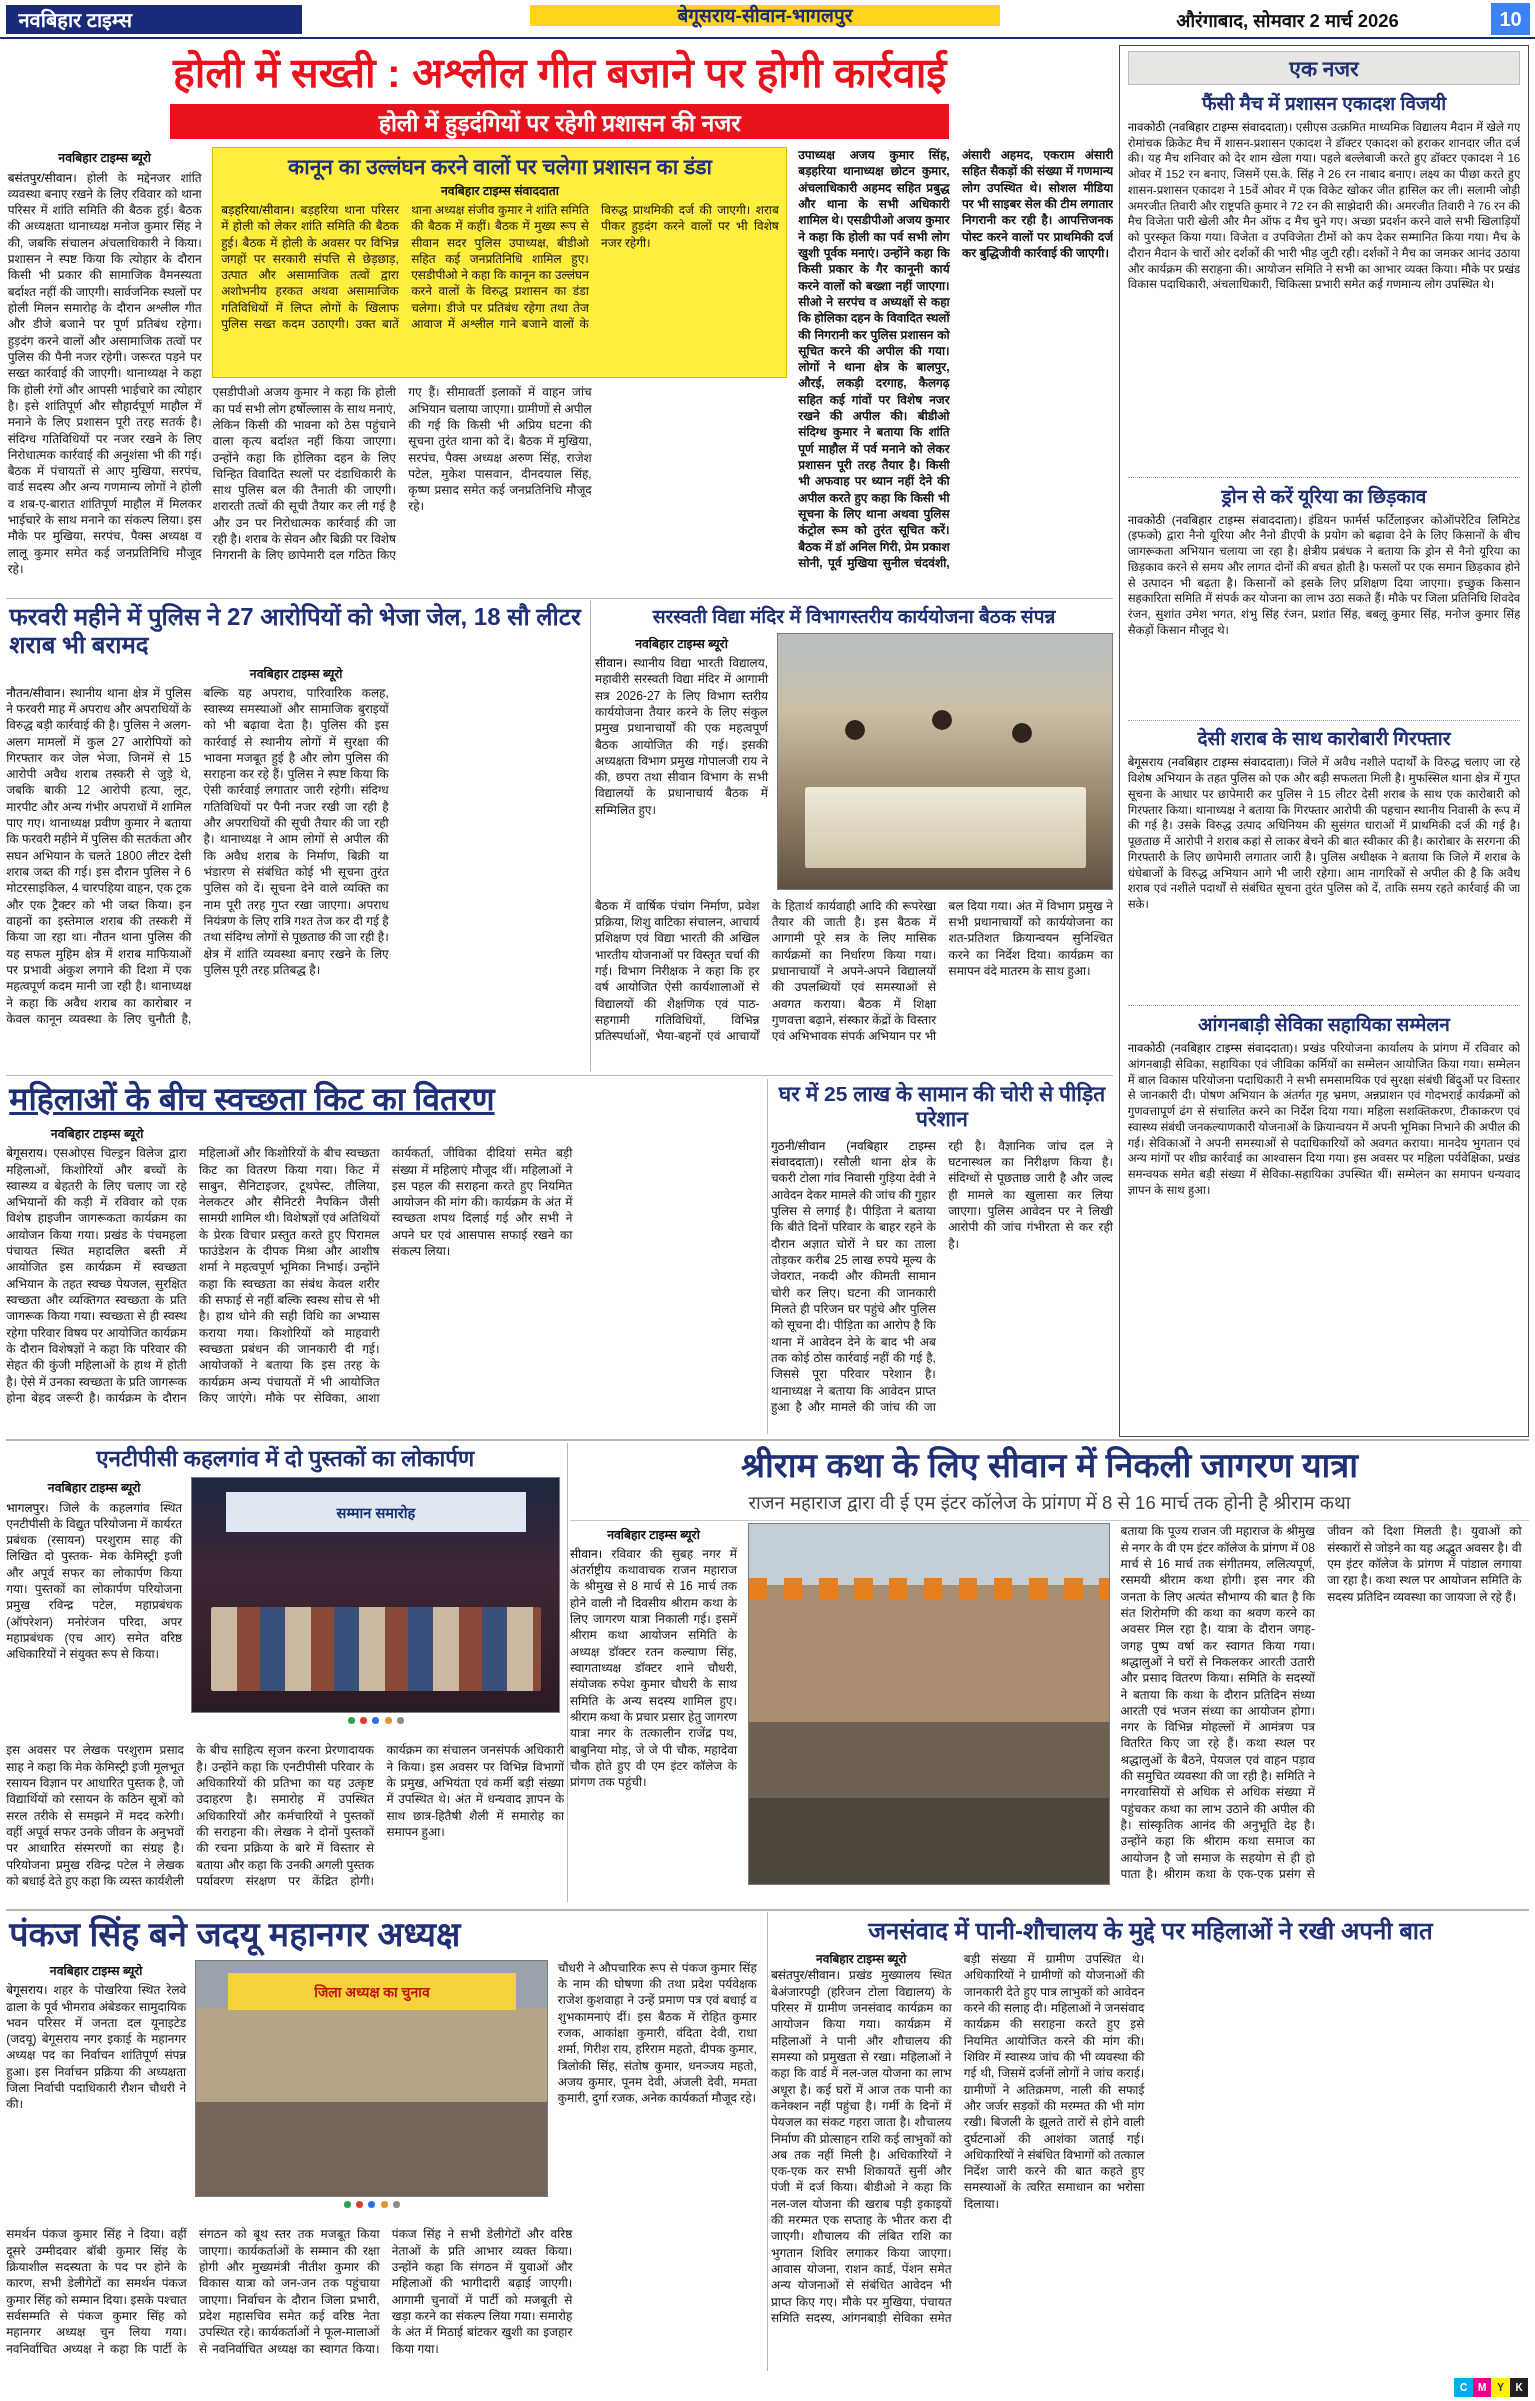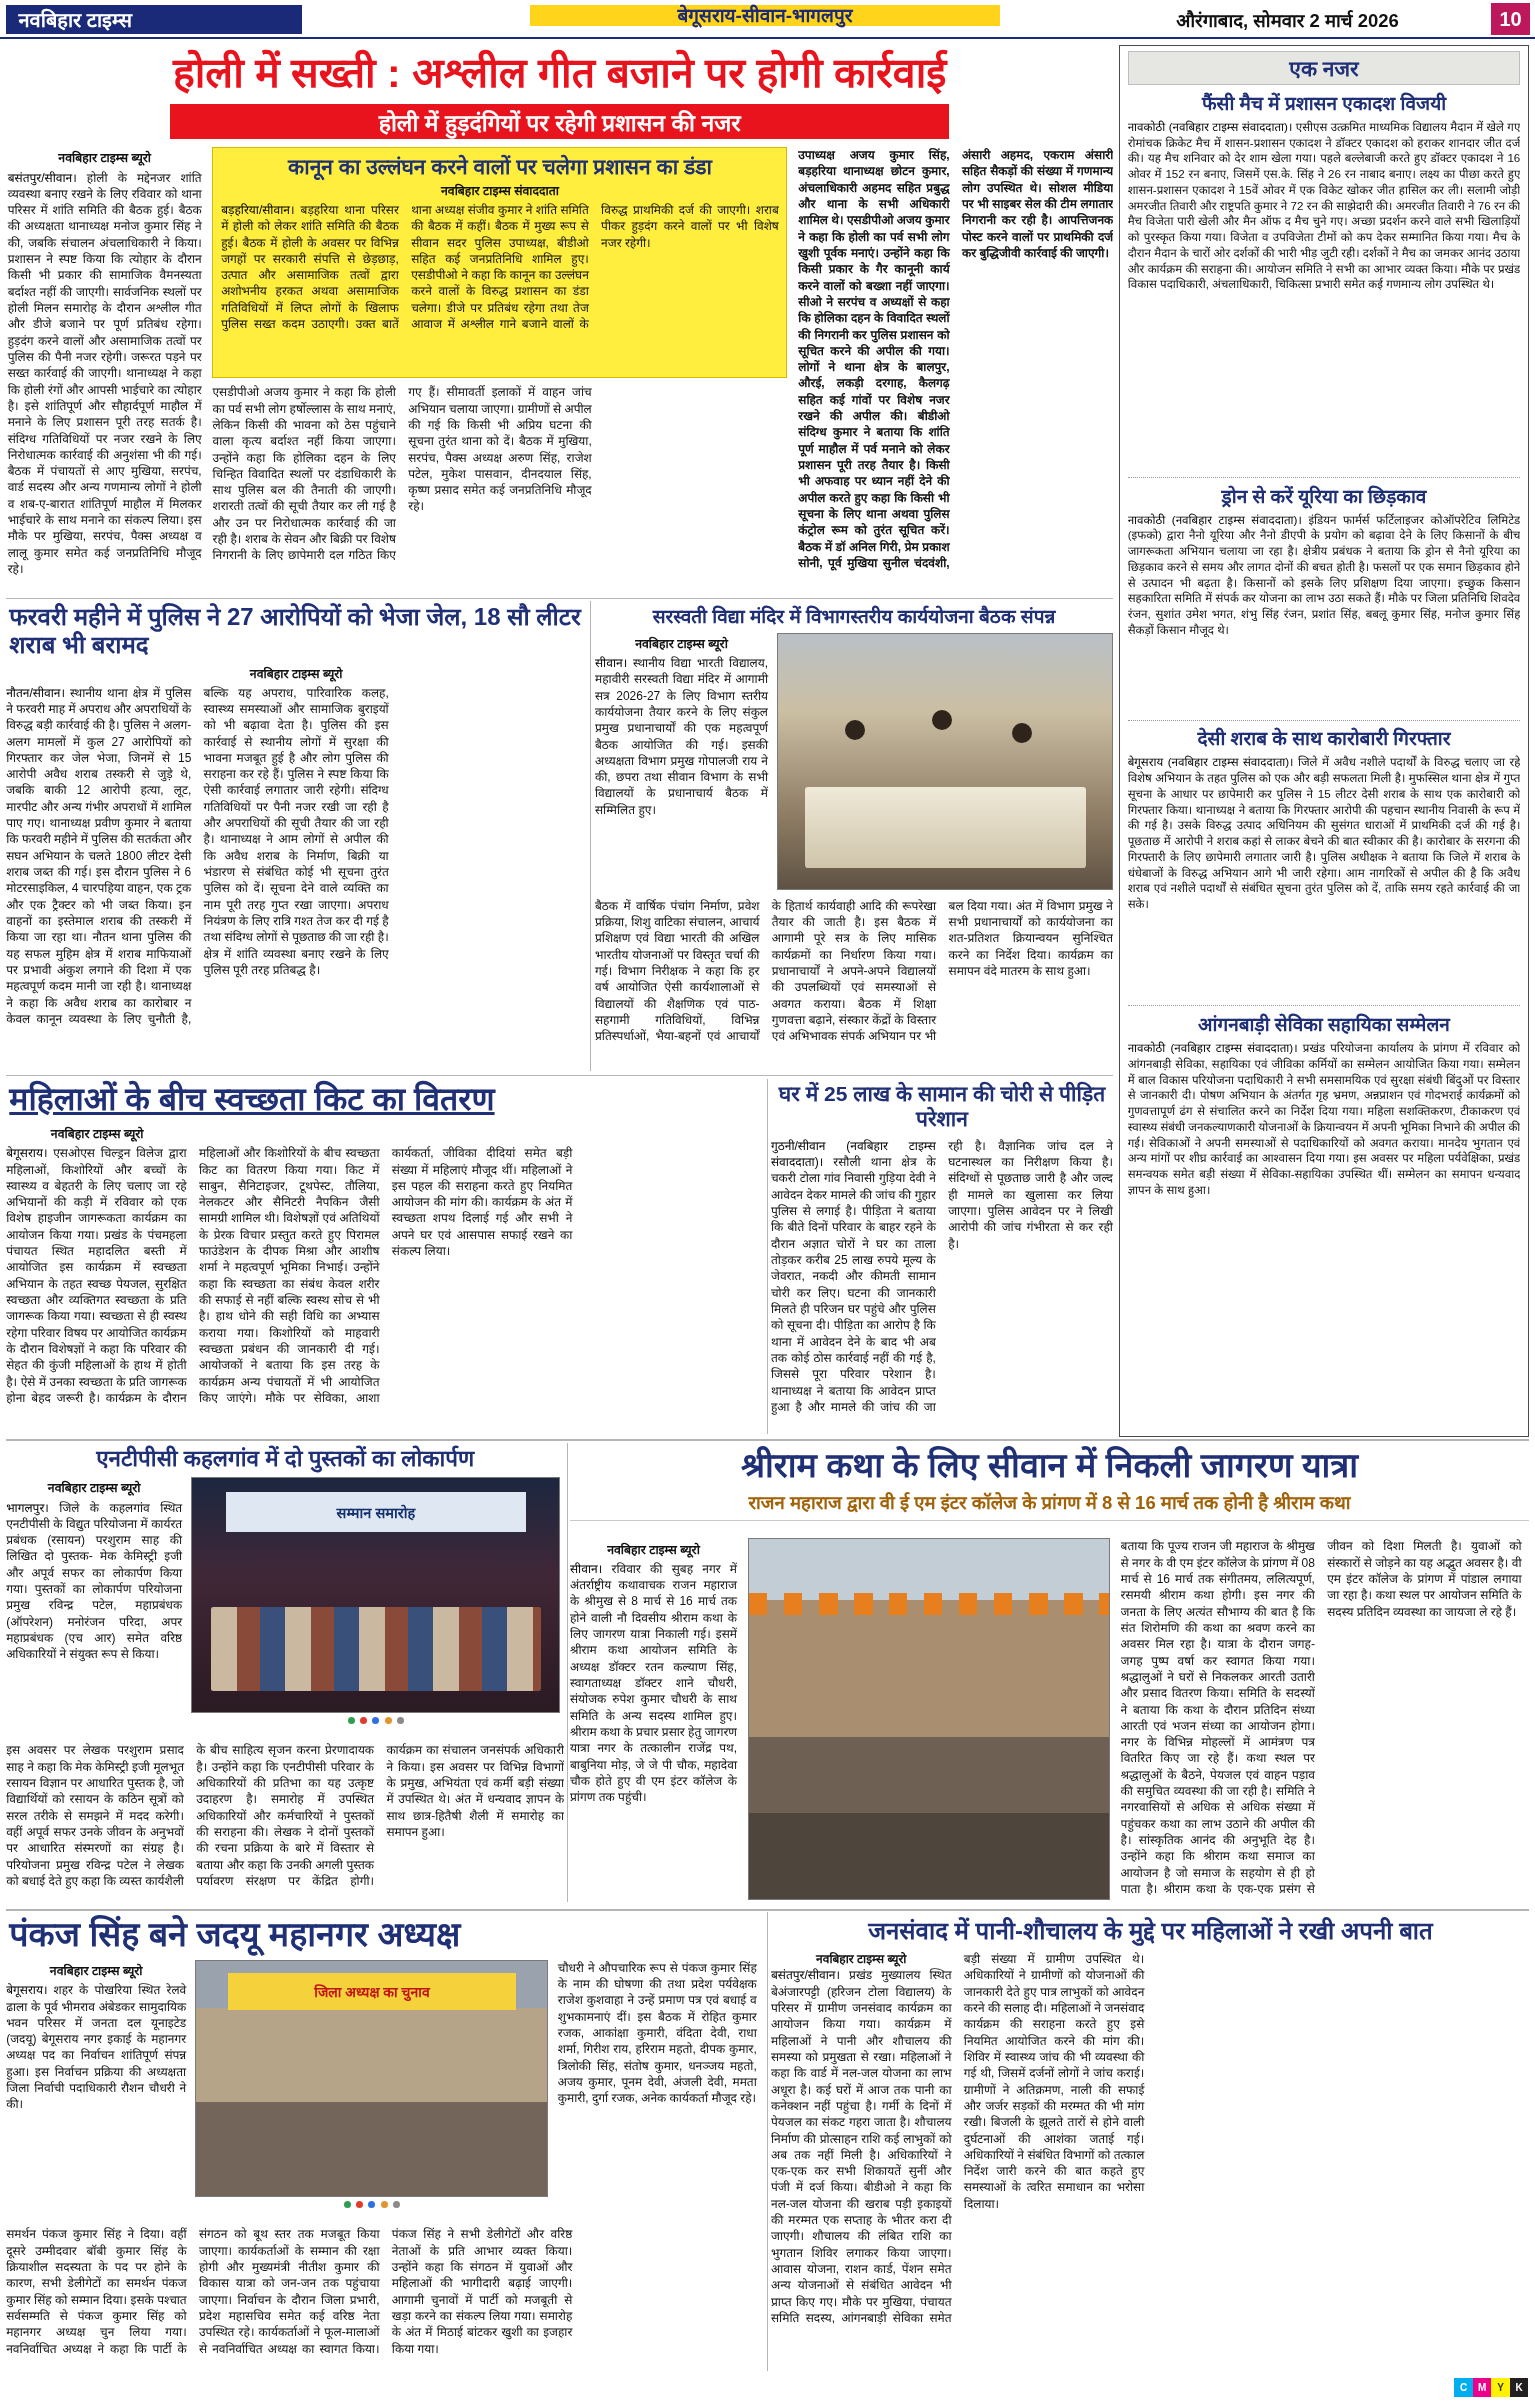--- a/index.html
+++ b/index.html
@@ -8,21 +8,21 @@
   .page { position:relative; width:1536px; height:2401px; background:#ffffff; margin:0 auto; overflow:hidden; }
 
   
   .topbar { position:absolute; left:0; top:0; width:100%; height:39px; border-bottom:2.3px solid #1b2a78; background:#fff; }
   .masthead { position:absolute; left:6.2px; top:4.6px; width:296px; height:29px; background:#1b2a78; color:#fff;
               display:flex; align-items:center; padding-left:12.3px; font-size:20px; font-weight:bold; }
   .region-strip { position:absolute; left:530px; top:4.6px; width:470px; height:21px; background:#ffd41a; color:#1b2a78;
               display:flex; align-items:center; justify-content:center; font-size:19px; font-weight:bold; }
   .edition-date { position:absolute; left:1118px; top:4.6px; width:339px; height:29px; color:#111;
               display:flex; align-items:center; justify-content:center; font-size:18.5px; font-weight:bold; }
-  .pagenum { position:absolute; left:1491px; top:3.1px; width:39px; height:32px; background:#be185d; color:#fff;
+  .pagenum { position:absolute; left:1491px; top:3.1px; width:39px; height:32px; background:#3b82f6; color:#fff;
               display:flex; align-items:center; justify-content:center; font-size:20px; font-weight:bold; }
 
   
   .body-text { font-size:12px; line-height:1.36; text-align:justify; color:#131313; white-space:pre-line; }
   .dateline { font-weight:normal; color:#000;margin-top:10px; }
   .byline { font-weight:bold; text-align:center; font-size:12.3px; color:#111; padding:2.3px 0 3.1px; }
   .hl { color:#203076; font-weight:bold; line-height:1.18; }
   section, aside { overflow:hidden; }
   .cols { column-gap:12.3px; column-fill:auto; overflow:hidden; }
   .cols-2 { column-count:2; } .cols-3 { column-count:3; } .cols-4 { column-count:4; }
@@ -95,21 +95,21 @@
   .ntpc-left { width:176px; flex:none; }
   .ph-stage { width:369px; height:236px; background:linear-gradient(180deg,#1c2740 0%,#402737 42%,#2a1a22 100%); }
   .ph-stage .ph-banner { top:6%; height:17%; background:#dfe8f2; color:#15306e; font-size:14.6px; }
   .ph-people { position:absolute; bottom:9%; left:5%; right:5%; height:36%;
                background:repeating-linear-gradient(90deg,#cbb8a0 0 26px,#8a4a3a 26px 49px,#39507a 49px 74px); border-radius:2.3px; }
   .art-ntpc .cols { height:159px; margin-top:6.2px; }
 
   
   .art-shr { left:570px; top:1443px; width:959px; height:463px; }
   .art-shr h2 { font-size:34px; text-align:center; padding:1.5px 0; }
-  .shr-sub { font-size:18.5px; font-weight:bold; color:#a16207; text-align:center; padding:3.1px 0 6.2px; border-bottom:0.8px solid #c9c9c9; margin-bottom:17px; }
+  .shr-sub { font-size:18.5px; font-weight:normal; color:#404040; text-align:center; padding:3.1px 0 6.2px; border-bottom:0.8px solid #c9c9c9; margin-bottom:2px; }
   .shr-body { display:flex; gap:10.8px; height:364px; }
   .shr-left { width:167px; flex:none; }
   .ph-street { width:362px; height:362px; background:linear-gradient(180deg,#c3cdd6 0% 17%,#a98f6f 17% 55%,#6e6153 55% 76%,#4e463c 76% 100%); }
   .ph-flags { position:absolute; top:15%; left:0; right:0; height:6%;
               background:repeating-linear-gradient(90deg,#e87f1e 0 18.5px,rgba(0,0,0,0) 18.5px 35px); }
   .shr-right { width:401px; flex:none; height:364px; }
 
   
   .art-pan { left:6.2px; top:1912px; width:759px; height:463px; }
   .art-pan h2 { font-size:34px; padding:1.5px 3.1px 6.2px; }

